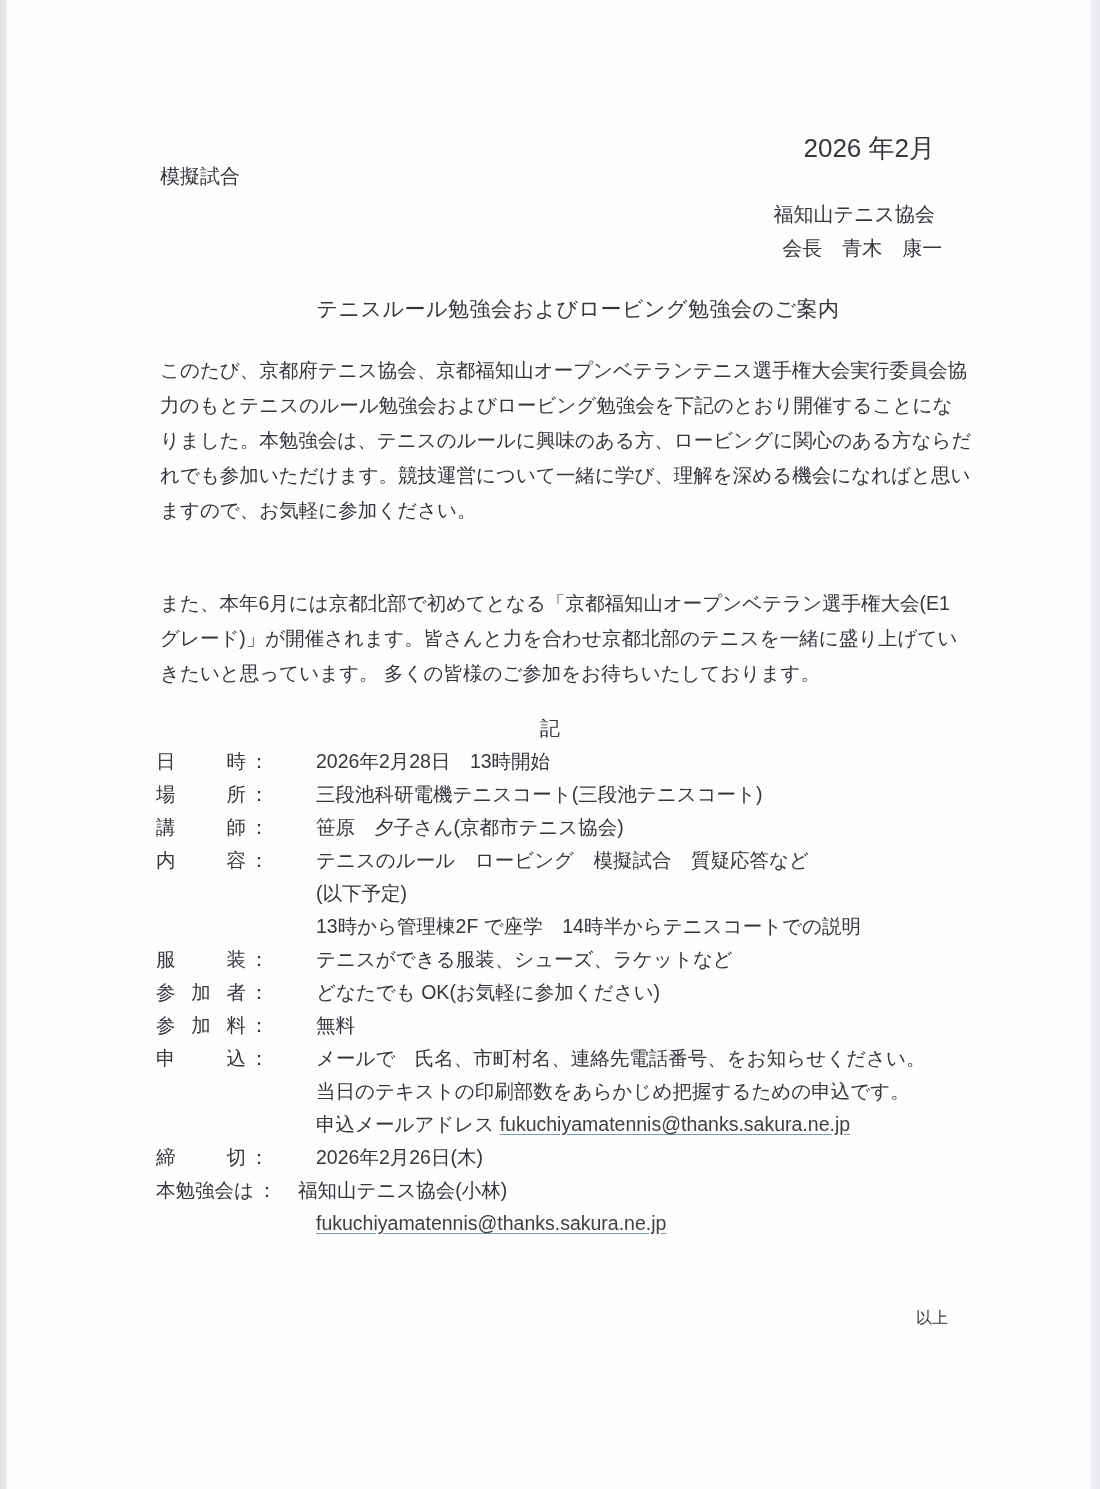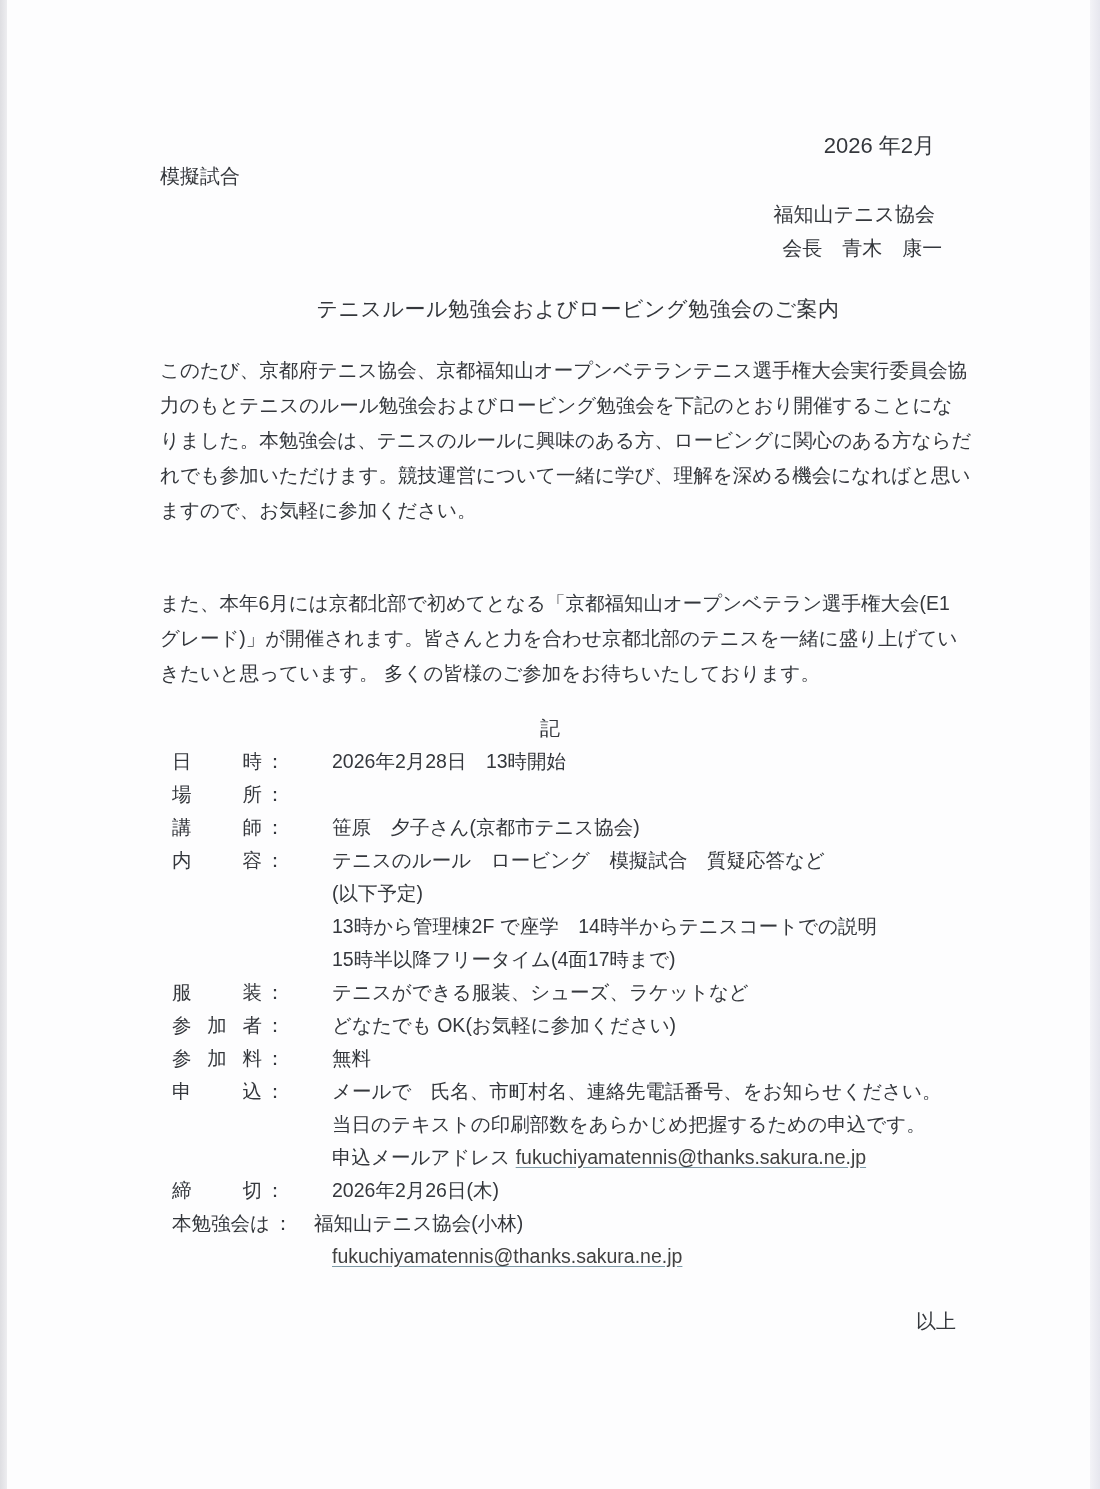--- a/index.html
+++ b/index.html
@@ -6,53 +6,53 @@
   body {
     width:1100px; height:1489px; position:relative; overflow:hidden;
     background:#fdfdfe; color:#34373c;
     font-family:"Liberation Sans","DejaVu Sans",sans-serif;
   }
   .edge-left  { position:absolute; left:0;  top:0; width:7px;  height:100%;
                 background:linear-gradient(to right,#dedee2,#ededf0); }
   .edge-right { position:absolute; right:0; top:0; width:10px; height:100%;
                 background:linear-gradient(to left,#e6e6ee,#f3f3f7); }
 
-  .date      { position:absolute; top:131px; right:165px; font-size:22px; }
+  .date      { position:absolute; top:131px; right:165px; font-size:26px; }
   .recipient { position:absolute; top:163px; left:160px;  font-size:20px; }
   .sender    { position:absolute; top:197px; right:165px; text-align:right;
                font-size:20px; line-height:34px; }
   .sender .person { margin-right:-16px;text-align:center; }
 
   .doc-title { position:absolute; top:295px; left:0; width:100%;
                text-align:center; font-size:21px; letter-spacing:.5px;padding-left:28px; }
 
   .para { position:absolute; left:160px; width:812px;
           font-size:19.5px; line-height:35px; }
   .para p { margin:0; }
   .para-1 { top:353px; }
   .para-2 { top:586px; }
 
   .ki { position:absolute; top:715px; left:0; width:100%;
         text-align:center; font-size:20px; }
 
-  .details { position:absolute; top:745px; left:172px; width:812px;
+  .details { position:absolute; top:745px; left:156px; width:812px;
              font-size:19.5px; }
   .row { display:grid; grid-template-columns:90px 26px 1fr; line-height:33px; }
   .row .lbl   { text-align:justify; text-align-last:justify; }
   .row .colon { text-align:center; }
   .row .val   { padding-left:44px; white-space:nowrap; }
   .row.wide   { grid-template-columns:max-content 26px 1fr; }
   .row.wide .lbl { text-align-last:auto; }
   .row.wide .val { padding-left:18px; }
 
   .email-link { color:#404040; text-decoration:underline;
                 text-decoration-color:#7b99a6; text-underline-offset:3px;
                 cursor:pointer; }
 
-  .closing { position:absolute; top:1308px; right:144px; font-size:20px;font-family:Liberation Mono, monospace; }
+  .closing { position:absolute; top:1308px; right:152px; font-size:16px;font-family:Liberation Mono, monospace; }
 </style>
 </head>
 <body>
 
 <div class="edge-left"></div>
 <div class="edge-right"></div>
 
 <div class="date">2026 年2月</div>
 <div class="recipient">模擬試合</div>
 
@@ -77,20 +77,21 @@
 
   <div class="row">
     <div class="lbl">日時</div>
     <div class="colon">：</div>
     <div class="val">2026年2月28日　13時開始</div>
   </div>
 
   <div class="row">
     <div class="lbl">場所</div>
     <div class="colon">：</div>
+    <div class="val">三段池科研電機テニスコート(三段池テニスコート)</div>
   </div>
 
   <div class="row">
     <div class="lbl">講師</div>
     <div class="colon">：</div>
     <div class="val">笹原　夕子さん(京都市テニス協会)</div>
   </div>
 
   <div class="row">
     <div class="lbl">内容</div>
@@ -103,25 +104,20 @@
     <div class="colon"></div>
     <div class="val">(以下予定)</div>
   </div>
 
   <div class="row">
     <div class="lbl"></div>
     <div class="colon"></div>
     <div class="val">13時から管理棟2F で座学　14時半からテニスコートでの説明</div>
   </div>
 
-  <div class="row">
-    <div class="lbl"></div>
-    <div class="colon"></div>
-    <div class="val">15時半以降フリータイム(4面17時まで)</div>
-  </div>
 
   <div class="row">
     <div class="lbl">服装</div>
     <div class="colon">：</div>
     <div class="val">テニスができる服装、シューズ、ラケットなど</div>
   </div>
 
   <div class="row">
     <div class="lbl">参加者</div>
     <div class="colon">：</div>

